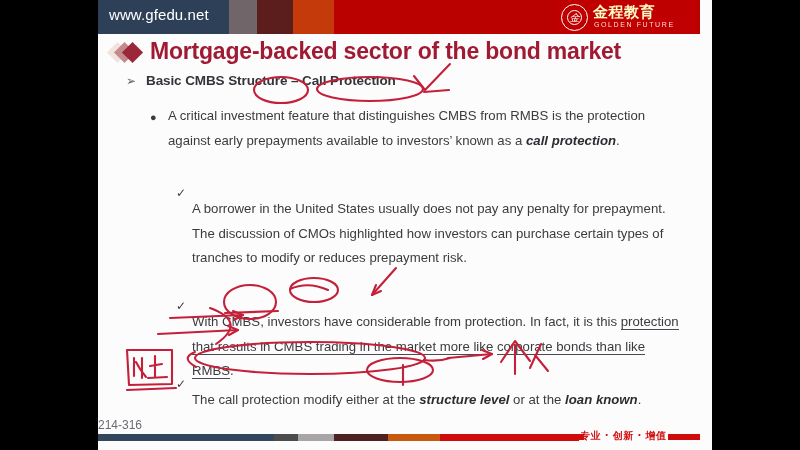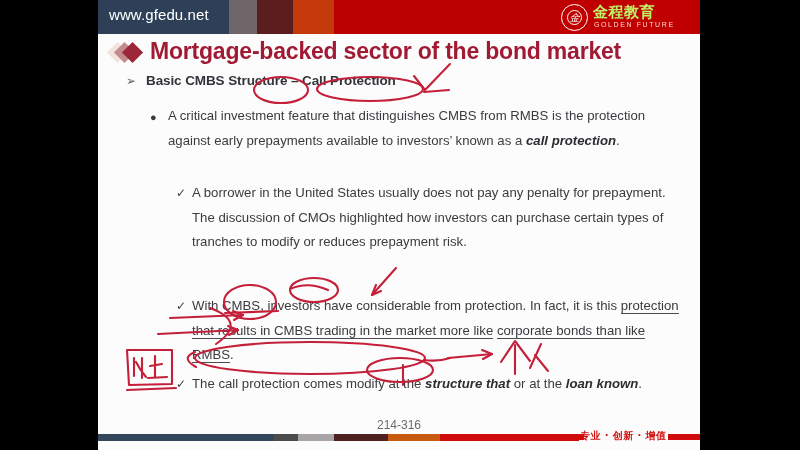--- a/index.html
+++ b/index.html
@@ -5,21 +5,21 @@
   html,body{margin:0;padding:0;}
   body{
     width:800px;height:450px;background:#000;overflow:hidden;
     font-family:"Liberation Sans","DejaVu Sans",sans-serif;
   }
   #stage{position:relative;width:800px;height:450px;background:#000;}
 
   
   .slide{
     position:absolute;left:98px;top:0;width:602px;height:450px;
-    background:#fdfcfd;overflow:hidden;
+    background:#fdfcfd;overflow:hidden;padding-left:12px;
   }
 
   
   .header{position:absolute;left:0;top:0;width:602px;height:34px;background:#b90000;}
   .hdr-navy{position:absolute;left:0;top:0;width:131px;height:34px;background:#2e4057;}
   .hdr-url{
     position:absolute;left:11px;top:6px;color:#fff;font-size:15px;
     letter-spacing:.1px;white-space:nowrap;
   }
   .strip{position:absolute;top:0;height:34px;}
@@ -36,21 +36,21 @@
   .seal{
     position:absolute;left:4px;top:3px;width:27px;height:27px;border-radius:50%;
     border:1.6px solid #fff;box-sizing:border-box;
     display:flex;align-items:center;justify-content:center;
   }
   .seal-inner{
     width:15px;height:15px;border-radius:50%;border:1px solid #fff;box-sizing:border-box;
     color:#fff;font-size:10px;line-height:13px;text-align:center;font-style:italic;
   }
   .logo-cn{
-    position:absolute;left:36px;top:2px;color:#bef264;font-size:15px;font-weight:bold;
+    position:absolute;left:36px;top:2px;color:#fef9c3;font-size:15px;font-weight:bold;
     letter-spacing:.5px;white-space:nowrap;
     font-family:"DejaVu Sans","Liberation Sans",sans-serif;
   }
   .logo-en{
     position:absolute;left:37px;top:20px;color:#ffd9d0;font-size:7px;
     letter-spacing:1.6px;white-space:nowrap;
   }
 
   
   .title-row{position:absolute;left:8px;top:38px;width:594px;height:32px;text-align:right;}
@@ -69,31 +69,31 @@
   .lvl1{position:absolute;left:28px;top:0;width:560px;font-size:13.5px;font-weight:bold;color:#33343a;}
   .lvl1 .arrow{position:absolute;left:0;top:0;color:#5c5c62;font-size:12px;}
   .lvl1 .t{position:absolute;left:20px;top:-1px;white-space:nowrap;letter-spacing:-.1px;}
 
   .lvl2{position:absolute;left:52px;top:30px;width:545px;font-size:13.2px;line-height:24.5px;}
   .lvl2 .dot{position:absolute;left:0;top:1px;font-size:11px;color:#3b3b3f;}
   .lvl2 .t{position:absolute;left:18px;top:0;width:505px;}
 
   .lvl3{position:absolute;left:78px;width:520px;font-size:13.2px;line-height:24.5px;}
   .lvl3 .ck{position:absolute;left:0;top:0;font-size:12px;color:#3b3b3f;}
-  .lvl3 .t{position:absolute;left:16px;top:0;width:497px;}
+  .lvl3 .t{position:absolute;left:16px;top:16px;width:497px;}
   .c1{top:107px;}
   .c2{top:220px;}
   .c3{top:298px;}
 
   b{font-weight:bold;color:#2c2c31;font-style:italic;}
   .ul{border-bottom:1.3px solid #4a4a50;padding-bottom:0px;}
 
   
   .pagenum{
-    position:absolute;left:0;top:418px;width:602px;text-align:center;
+    position:absolute;left:0;top:418px;width:602px;
     color:#6a6a70;font-size:12px;
   }
   .footbar{position:absolute;left:0;top:434px;width:602px;height:7px;}
   .f{position:absolute;top:0;height:7px;}
   .f1{left:0;width:176px;background:#33475c;}
   .f2{left:176px;width:24px;background:#4c4c4c;}
   .f3{left:200px;width:36px;background:#a9a4a6;}
   .f4{left:236px;width:54px;background:#4e2222;}
   .f5{left:290px;width:52px;background:#c85a10;}
   .f6{left:342px;width:139px;background:#cf0b0b;}
@@ -156,21 +156,21 @@
         <span class="t">A borrower in the United States usually does not pay any penalty for prepayment. The discussion of CMOs highlighted how investors can purchase certain types of tranches to modify or reduces prepayment risk.</span>
       </div>
 
       <div class="lvl3 c2">
         <span class="ck">✓</span>
         <span class="t"><span>With CMBS, investors have considerable from protection. In fact, it is this </span><span class="ul">protection that results in CMBS trading in the market more like</span> <span class="ul">corporate bonds than like RMBS</span><span>.</span></span>
       </div>
 
       <div class="lvl3 c3">
         <span class="ck">✓</span>
-        <span class="t"><span>The call protection comes modify at the </span><b>structure that</b><span> or at the </span><b>loan known</b><span>.</span></span>
+        <span class="t"><span>The call protection modify either at the </span><b>structure level</b><span> or at the </span><b>loan known</b><span>.</span></span>
       </div>
     </div>
 
     <div class="pagenum">214-316</div>
     <div class="footbar">
       <div class="f f1"></div>
       <div class="f f2"></div>
       <div class="f f3"></div>
       <div class="f f4"></div>
       <div class="f f5"></div>

